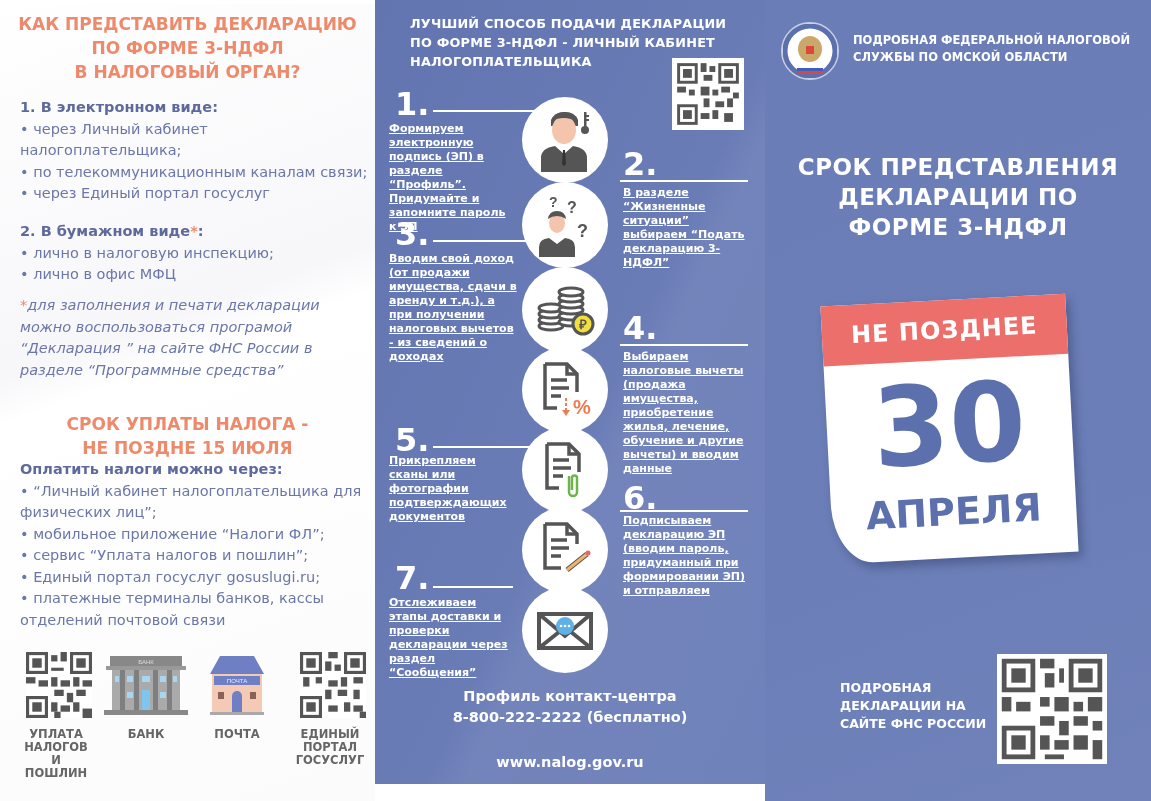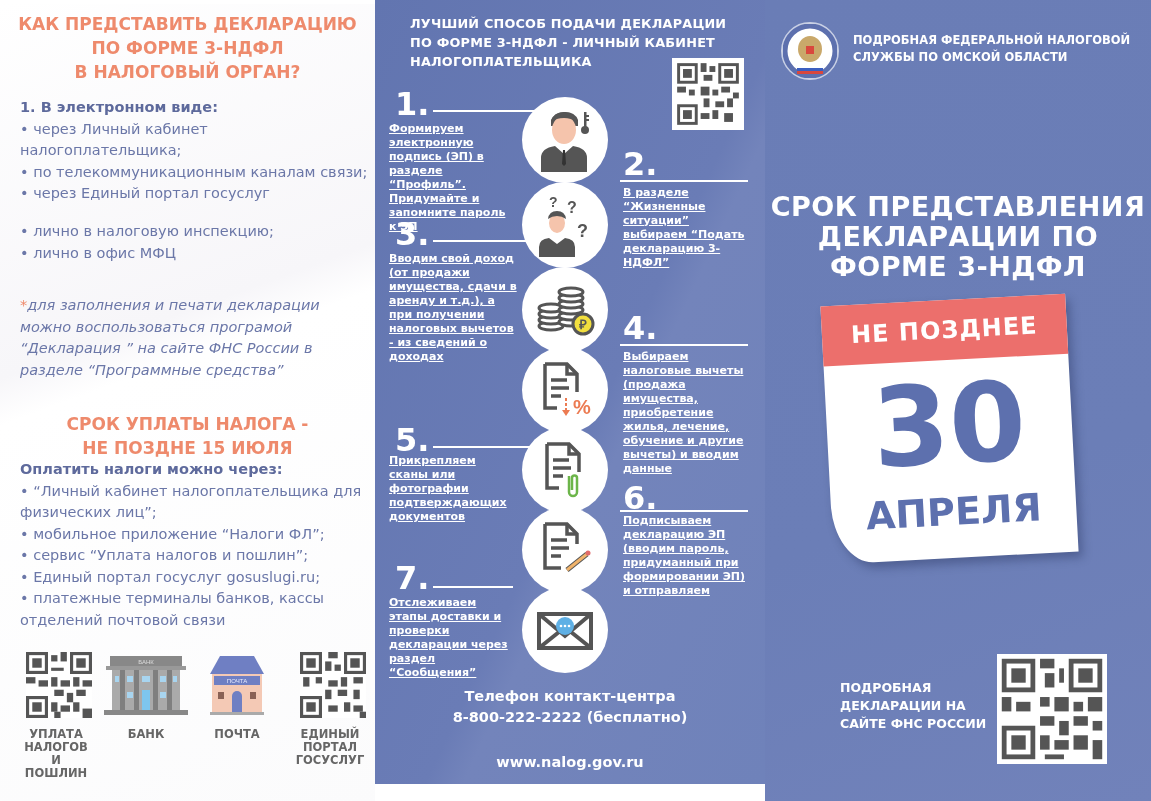--- a/index.html
+++ b/index.html
@@ -43,21 +43,21 @@
   .site { position: absolute; left: 0; width: 390px; top: 754px; text-align: center; color: #fff;
           font-weight: bold; font-size: 14.5px; }
 
   
   .right { position: absolute; left: 765px; top: 0; width: 386px; height: 801px;
            background: linear-gradient(160deg, #6a7db6 0%, #6b7eb7 60%, #7182ba 100%); }
   .emblem { position: absolute; left: 16px; top: 22px; width: 58px; height: 58px; border-radius: 50%;
             background: #fff; border: 2px solid #c9d0e5; }
   .org { position: absolute; left: 88px; top: 32px; color: #fff; font-weight: bold; font-size: 11.5px; line-height: 17px; }
   .deadline-title { position: absolute; left: 0; width: 386px; top: 152px; text-align: center; color: #fff;
-                    font-weight: bold; font-size: 27px; line-height: 30px; letter-spacing: 0.5px; margin-top: 40px; }
+                    font-weight: bold; font-size: 23px; line-height: 30px; letter-spacing: 0.5px; }
   .calendar { position: absolute; left: 62px; top: 300px; width: 245px; height: 258px;
               transform: rotate(-3deg); }
   .cal-page { position: absolute; inset: 0; background: #fff; box-shadow: 4px 6px 10px rgba(30,40,80,0.35);
               border-bottom-left-radius: 40px 60px; }
   .cal-head { position: absolute; left: 0; top: 0; width: 100%; height: 60px; background: #ec6f6c;
               color: #fff; font-weight: bold; font-size: 24px; text-align: center; line-height: 60px; letter-spacing: 1px; }
   .cal-day { position: absolute; left: 0; width: 100%; top: 70px; text-align: center; color: #5d70ae;
              font-weight: bold; font-size: 110px; line-height: 110px; }
   .cal-month { position: absolute; left: 0; width: 100%; top: 190px; text-align: center; color: #5d70ae;
                font-weight: bold; font-size: 38px; line-height: 44px; }
@@ -75,20 +75,21 @@
   </div>
 
   <div class="block b1">
     <div class="hd">1. В электронном виде:</div>
     <div>• через Личный кабинет налогоплательщика;</div>
     <div>• по телекоммуникационным каналам связи;</div>
     <div>• через Единый портал госуслуг</div>
   </div>
 
   <div class="block b2">
+    <div class="hd"><span>2. В бумажном виде</span><span class="star">*</span><span>:</span></div>
     <div>• лично в налоговую инспекцию;</div>
     <div>• лично в офис МФЦ</div>
   </div>
 
   <div class="block b3 note"><span class="star">*</span><span>для заполнения и печати декларации можно воспользоваться програмой “Декларация ” на сайте ФНС России в разделе “Программные средства”</span></div>
 
   <div class="title t2">
     <div>СРОК УПЛАТЫ НАЛОГА -</div>
     <div>НЕ ПОЗДНЕ 15 ИЮЛЯ</div>
   </div>
@@ -367,21 +368,21 @@
 
   <div class="step-num" style="left:248px;top:482px;">6.</div>
   <div class="line" style="left:245px;top:510px;width:128px;"></div>
   <div class="step-txt" style="left:248px;top:514px;width:130px;">Подписываем декларацию ЭП (вводим пароль, придуманный при формировании ЭП) и отправляем</div>
 
   <div class="step-num" style="left:20px;top:562px;">7.</div>
   <div class="line" style="left:58px;top:586px;width:80px;"></div>
   <div class="step-txt" style="left:14px;top:596px;width:125px;">Отслеживаем этапы доставки и проверки декларации через раздел “Сообщения”</div>
 
   <div class="contact">
-    <div>Телефон контакт-центра</div>
+    <div>Профиль контакт-центра</div>
     <div>8-800-222-2222 (бесплатно)</div>
   </div>
   <div class="site">www.nalog.gov.ru</div>
 </div>
 
 <div class="right">
   <div class="emblem">
     <svg width="54" height="54" viewBox="0 0 54 54">
       <circle cx="27" cy="27" r="25" fill="#fff" stroke="#5d70ae" stroke-width="5"></circle>
       <ellipse cx="27" cy="25" rx="12" ry="13" fill="#c9a86a"></ellipse>

